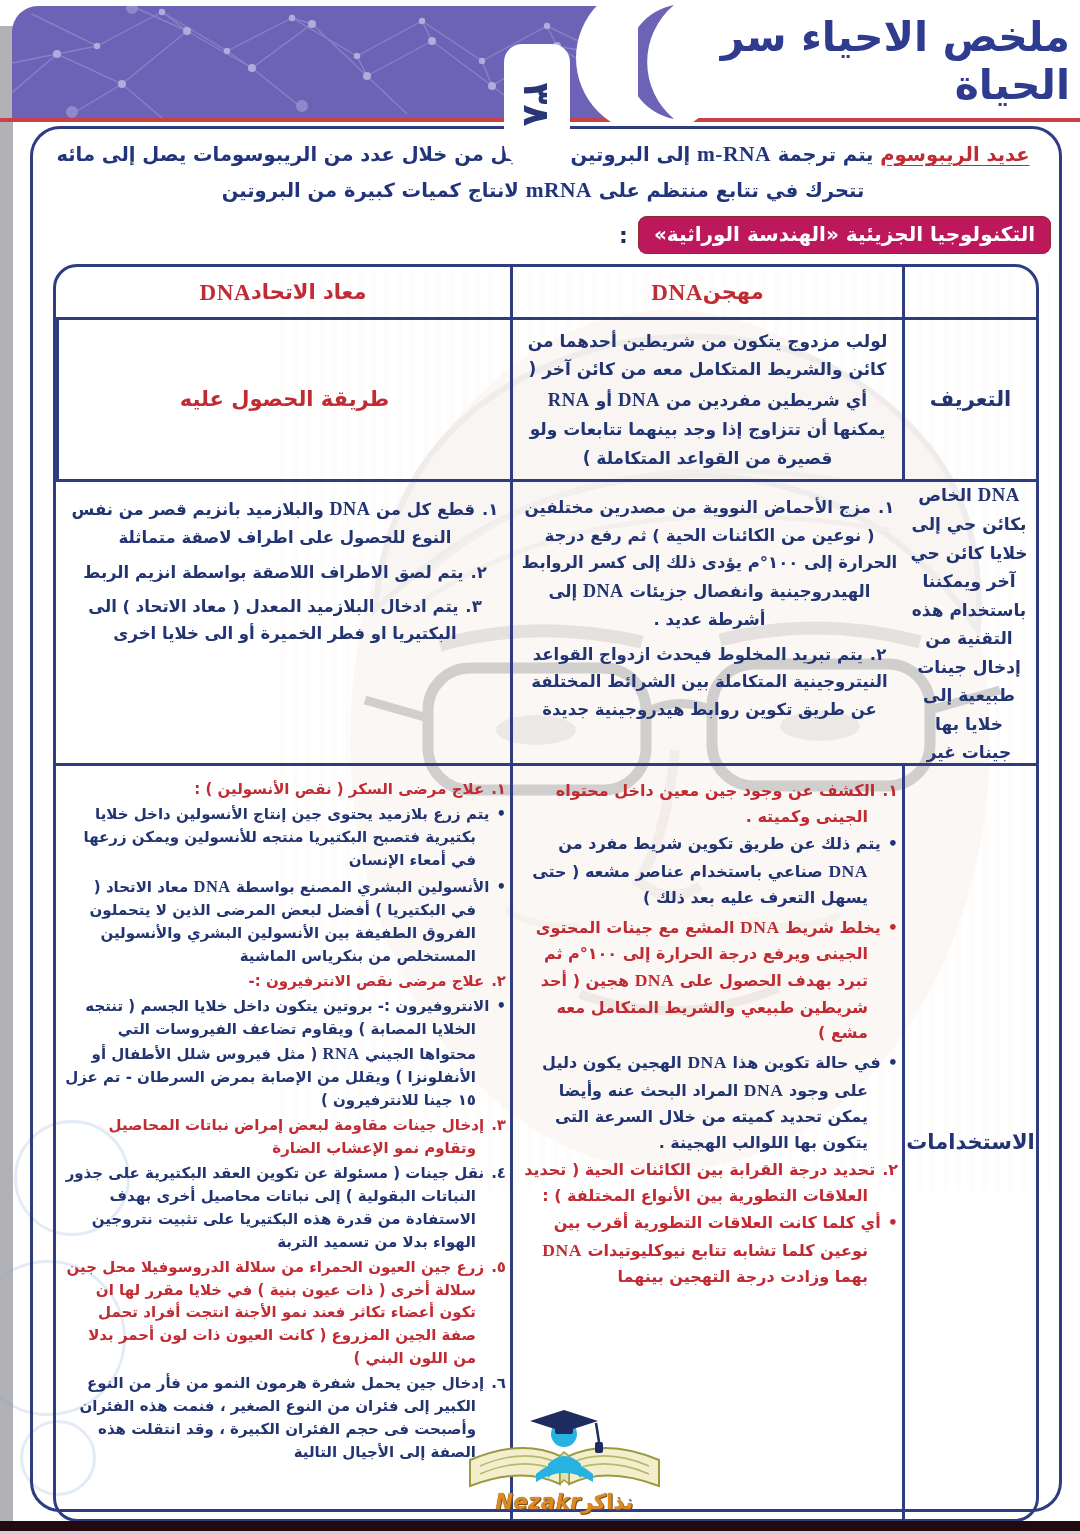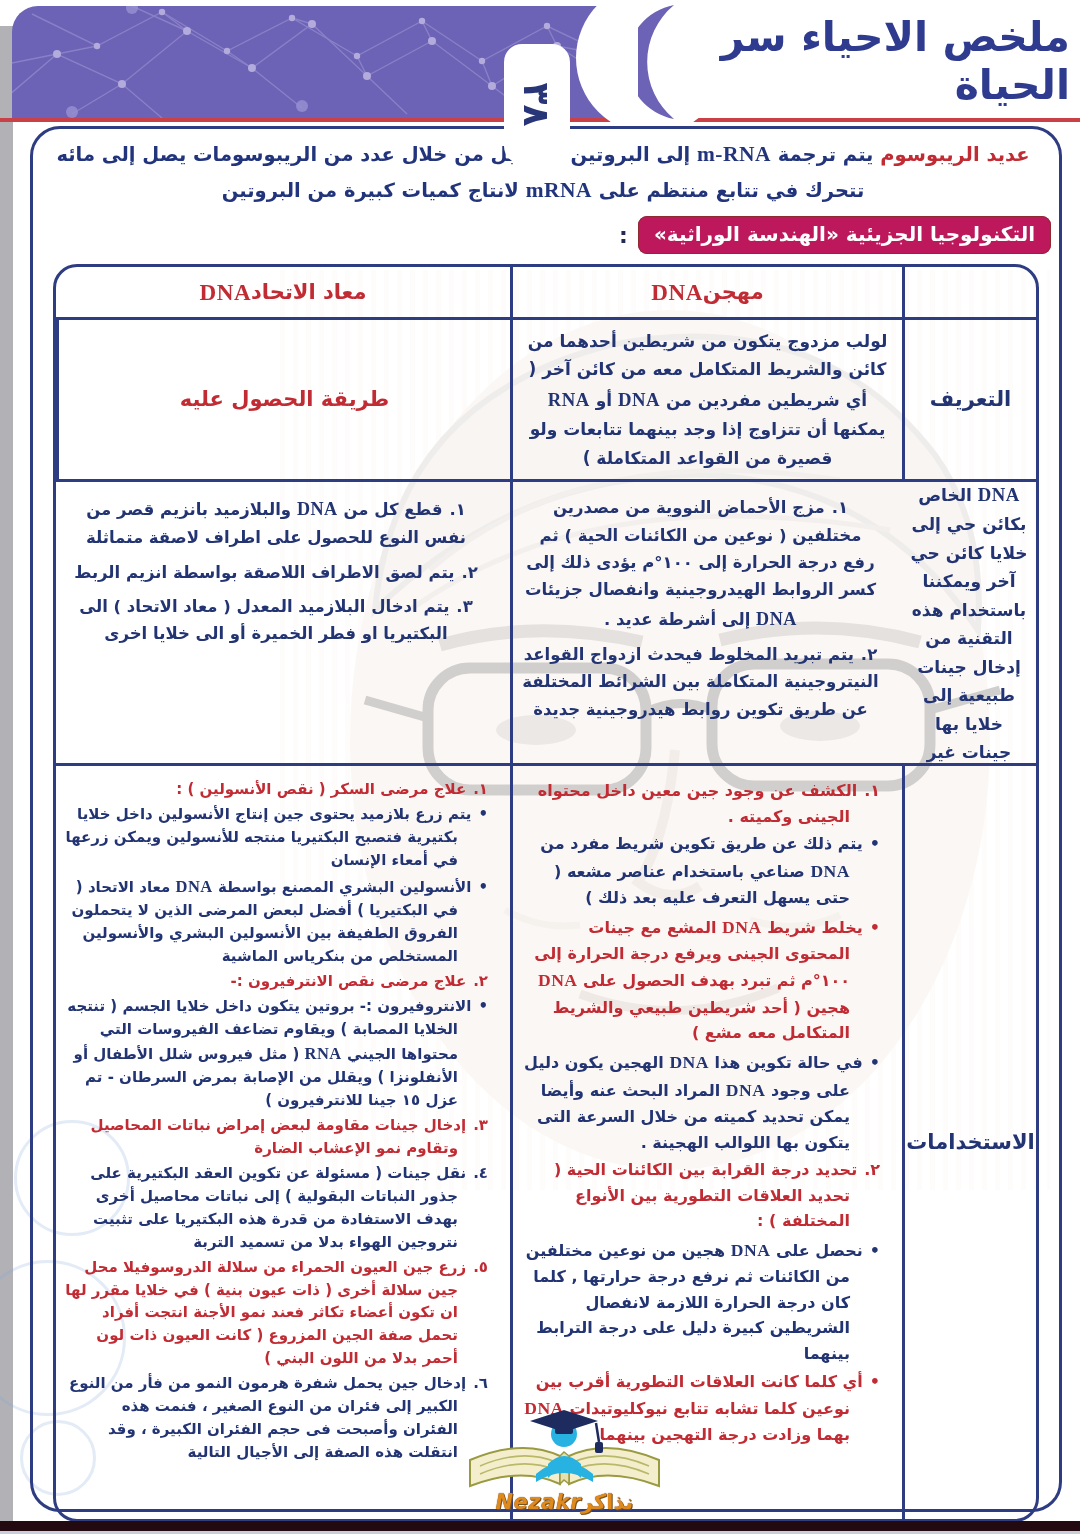--- a/index.html
+++ b/index.html
@@ -28,41 +28,41 @@
   .watermark{position:absolute;left:280px;top:270px;width:770px;height:920px;opacity:.30;z-index:1;
         background:repeating-linear-gradient(90deg,rgba(214,130,130,.10) 0 5px,transparent 5px 13px);}
   .decor-circle{position:absolute;border:3px solid rgba(125,165,215,.22);border-radius:50%;z-index:0;}
   .dc1{left:14px;top:1120px;width:110px;height:110px;}
   .dc2{left:-30px;top:1260px;width:150px;height:150px;}
   .dc3{left:20px;top:1420px;width:70px;height:70px;}
   
   .outer-box{position:absolute;left:30px;top:126px;width:1026px;height:1380px;
         border:3px solid #2e3c82;border-radius:30px;z-index:2;background:transparent;}
   .intro{padding:8px 26px 0 20px;font-size:19.5px;line-height:1.66;text-align:center;color:#22357c;}
-  .ul{color:#c12b33;text-underline-offset:4px;}
+  .ul{color:#c12b33;text-decoration:underline;text-underline-offset:4px;}
   .red{color:#c12b33;}
   .lat{font-family:"Liberation Serif","DejaVu Serif",serif;font-size:1.1em;letter-spacing:.5px;}
   .section-row{display:flex;align-items:center;margin:4px 8px 0 0;height:46px;}
   .section-label{background:#be185d;color:#fff;font-size:20px;padding:6px 16px 8px;border-radius:9px;
         box-shadow:0 0 0 1px #8e2a32 inset;}
   .section-colon{margin-right:10px;font-size:22px;color:#222a55;}
   
   .bio-table{margin:6px 20px 0 20px;height:1252px;border:3px solid #2e3c82;border-radius:24px;overflow:hidden;
         display:grid;grid-template-columns:134px 392px 1fr;grid-template-rows:50px 162px 284px 1fr;
         background:transparent;}
   .cell{border-left:3px solid #2e3c82;border-top:3px solid #2e3c82;overflow:hidden;}
   .cell.top{border-top:none;}
   .cell.endcol{border-left:none;}
   .hcell{display:flex;align-items:center;justify-content:center;font-size:21px;color:#c12b33;}
   .rowlabel{display:flex;align-items:center;justify-content:center;text-align:center;
         font-size:21px;color:#233473;line-height:1.9;padding:0 14px;}
   .rowlabel.red{color:#c12b33;}
   .defcell{display:flex;align-items:center;justify-content:center;text-align:center;
         padding:8px 8px;font-size:17px;line-height:1.68;}
-  .listcell{padding:12px 22px 8px 8px;}
+  .listcell{padding:12px 4px 8px 8px;}
   .method .li{text-align:center;font-size:16.5px;line-height:1.66;margin-bottom:7px;}
   .uses .li{text-align:right;padding-right:30px;text-indent:-30px;margin-bottom:2px;}
   .uses-hybrid .li{font-size:16px;line-height:1.6;}
   .uses-recomb .li{font-size:15px;line-height:1.53;}
   .marker{margin-left:7px;}
   
   .logo{position:absolute;left:452px;top:1404px;width:225px;height:124px;z-index:5;text-align:center;}
   .logo-text{font-size:21px;font-style:italic;letter-spacing:.5px;line-height:1;margin-top:-2px;
         color:#e0891c;text-shadow:0 0 1px #5b3a1f,1px 1px 0 #7a5520;}
   .logo-text .logo-ar{font-style:normal;}
@@ -182,21 +182,20 @@
         <div class="li"><span class="marker">٣.</span><span>يتم ادخال البلازميد المعدل ( معاد الاتحاد ) الى البكتيريا او فطر الخميرة أو الى خلايا اخرى</span></div>
       </div>
 
     <div class="cell rowlabel">الاستخدامات</div>
     <div class="cell listcell uses uses-hybrid">
         <div class="li red"><span class="marker">١.</span><span>الكشف عن وجود جين معين داخل محتواه الجينى وكميته .</span></div>
         <div class="li"><span class="marker">•</span><span>يتم ذلك عن طريق تكوين شريط مفرد من </span><span class="lat">DNA</span><span> صناعي باستخدام عناصر مشعه ( حتى يسهل التعرف عليه بعد ذلك )</span></div>
         <div class="li red"><span class="marker">•</span><span>يخلط شريط </span><span class="lat">DNA</span><span> المشع مع جينات المحتوى الجينى ويرفع درجة الحرارة إلى ١٠٠°م ثم تبرد بهدف الحصول على </span><span class="lat">DNA</span><span> هجين ( أحد شريطين طبيعي والشريط المتكامل معه مشع )</span></div>
         <div class="li"><span class="marker">•</span><span>في حالة تكوين هذا </span><span class="lat">DNA</span><span> الهجين يكون دليل على وجود </span><span class="lat">DNA</span><span> المراد البحث عنه وأيضا يمكن تحديد كميته من خلال السرعة التى يتكون بها اللوالب الهجينة .</span></div>
         <div class="li red"><span class="marker">٢.</span><span>تحديد درجة القرابة بين الكائنات الحية ( تحديد العلاقات التطورية بين الأنواع المختلفة ) :</span></div>
-        <div class="li"><span class="marker">•</span><span>نحصل على </span><span class="lat">DNA</span><span> هجين من نوعين مختلفين من الكائنات ثم نرفع درجة حرارتها , كلما كان درجة الحرارة اللازمة لانفصال الشريطين كبيرة دليل على درجة الترابط بينهما</span></div>
         <div class="li red"><span class="marker">•</span><span>أي كلما كانت العلاقات التطورية أقرب بين نوعين كلما تشابه تتابع نيوكليوتيدات </span><span class="lat">DNA</span><span> بهما وزادت درجة التهجين بينهما</span></div>
       </div>
     <div class="cell endcol listcell uses uses-recomb">
         <div class="li red"><span class="marker">١.</span><span>علاج مرضى السكر ( نقص الأنسولين ) :</span></div>
         <div class="li"><span class="marker">•</span><span>يتم زرع بلازميد يحتوى جين إنتاج الأنسولين داخل خلايا بكتيرية فتصبح البكتيريا منتجه للأنسولين ويمكن زرعها في أمعاء الإنسان</span></div>
         <div class="li"><span class="marker">•</span><span>الأنسولين البشري المصنع بواسطة </span><span class="lat">DNA</span><span> معاد الاتحاد ( في البكتيريا ) أفضل لبعض المرضى الذين لا يتحملون الفروق الطفيفة بين الأنسولين البشري والأنسولين المستخلص من بنكرياس الماشية</span></div>
         <div class="li red"><span class="marker">٢.</span><span>علاج مرضى نقص الانترفيرون :-</span></div>
         <div class="li"><span class="marker">•</span><span>الانتروفيرون :- بروتين يتكون داخل خلايا الجسم ( تنتجه الخلايا المصابة ) ويقاوم تضاعف الفيروسات التي محتواها الجيني </span><span class="lat">RNA</span><span> ( مثل فيروس شلل الأطفال أو الأنفلونزا ) ويقلل من الإصابة بمرض السرطان - تم عزل ١٥ جينا للانترفيرون )</span></div>
         <div class="li red"><span class="marker">٣.</span><span>إدخال جينات مقاومة لبعض إمراض نباتات المحاصيل وتقاوم نمو الإعشاب الضارة</span></div>
         <div class="li"><span class="marker">٤.</span><span>نقل جينات ( مسئولة عن تكوين العقد البكتيرية على جذور النباتات البقولية ) إلى نباتات محاصيل أخرى بهدف الاستفادة من قدرة هذه البكتيريا على تثبيت نتروجين الهواء بدلا من تسميد التربة</span></div>

